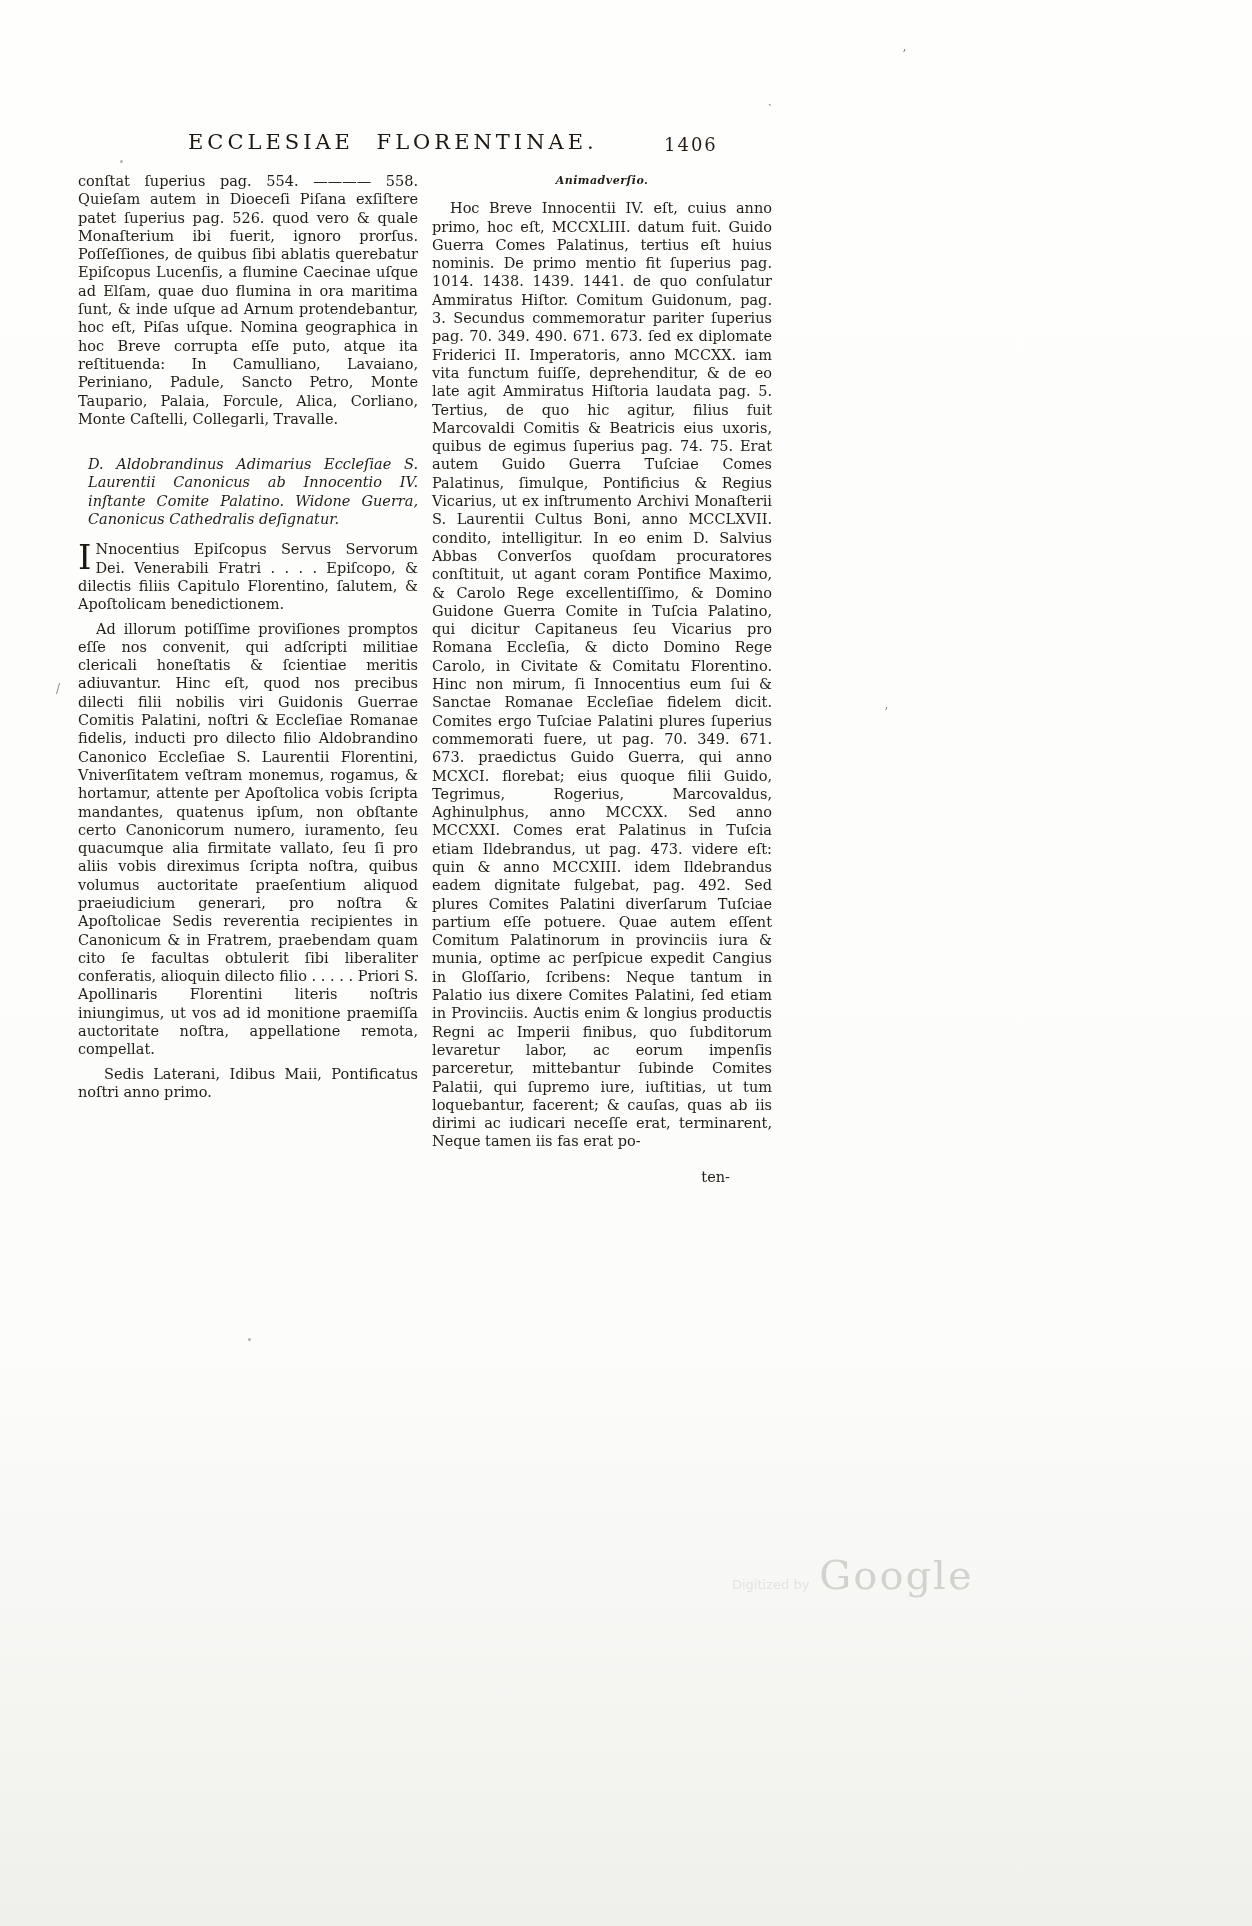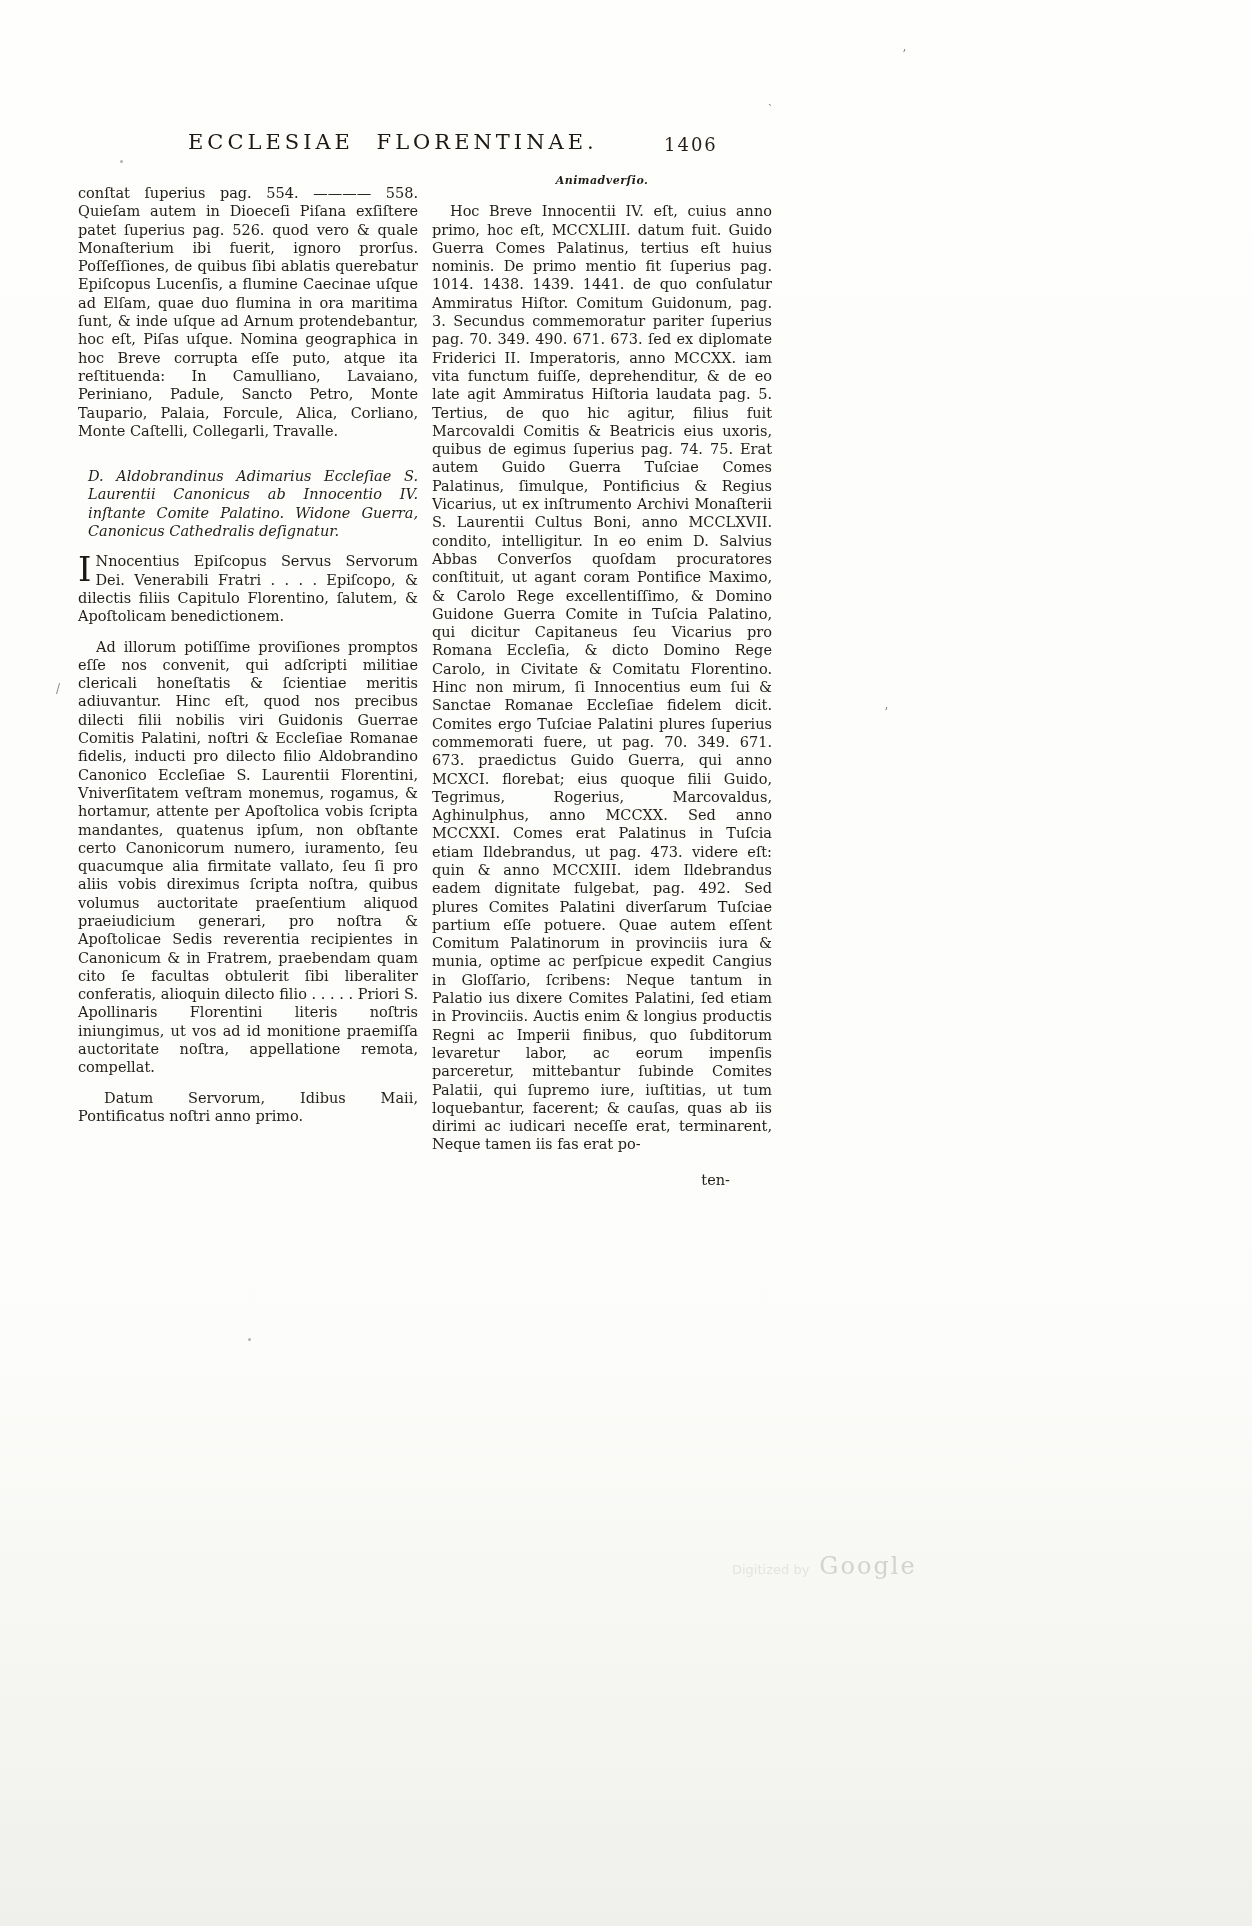--- a/index.html
+++ b/index.html
@@ -17,41 +17,41 @@
   }
   .page-number {
     position:absolute; top:134px; left:664px;
     font-size:18px; letter-spacing:2px; color:#241e16;
   }
   .columns {
     position:absolute; top:172px; left:78px; width:694px;
     display:flex; gap:14px;
   }
   .col { width:340px; font-size:14.5px; line-height:18.3px; text-align:justify; }
-  .col p { margin:12px 0 6px 0; }
+  .col p { margin:0 0 6px 0; }
   p.section-heading {
     font-style:italic; margin:27px 0 12px 10px; text-align:justify;
   }
   .dropcap {
     float:left; font-size:34px; line-height:30px; padding:2px 4px 0 0;
     color:#1d1811;
   }
   .indent { text-indent:18px; }
   .datum { text-indent:26px; }
   .anim-heading {
     text-align:center; font-style:italic; font-weight:bold;
     font-size:11px; margin:0 0 9px 0 !important; letter-spacing:0.5px;
   }
   .catchword { text-align:right; padding-right:42px; margin-top:17px; }
   .watermark {
     position:absolute; top:1552px; left:732px; color:#d7d7d5;
     display:flex; align-items:baseline; gap:10px; white-space:nowrap;
   }
   .watermark .wm-prefix { font-size:13px; font-family:"DejaVu Sans","Liberation Sans",sans-serif; color:#e3e3e1; }
-  .watermark .wm-brand { font-size:24px; letter-spacing:2px; color:#d2d2cf; font-family:"DejaVu Serif",serif; }
+  .watermark .wm-brand { font-size:40px; letter-spacing:2px; color:#d2d2cf; font-family:"DejaVu Serif",serif; }
   .speck { position:absolute; color:#8a857c; font-size:12px; }
   .speck.dot { width:3px; height:3px; border-radius:50%; background:#b7b2a9; }
 </style>
 </head>
 <body>
 
 <div class="scan">
 
   <div class="running-title">ECCLESIAE FLORENTINAE.</div>
 
@@ -64,21 +64,21 @@
 
       <p class="section-heading">D. Aldobrandinus Adimarius Eccleſiae S. Laurentii Canonicus ab Innocentio IV. inſtante Comite Palatino. Widone Guerra, Canonicus Cathedralis deſignatur.</p>
 
       <p class="body-p">
         <span class="dropcap">I</span>
         <span>Nnocentius Epiſcopus Servus Servorum Dei. Venerabili Fratri . . . . Epiſcopo, &amp; dilectis filiis Capitulo Florentino, ſalutem, &amp; Apoſtolicam benedictionem.</span>
       </p>
 
       <p class="body-p indent">Ad illorum potiſſime proviſiones promptos eſſe nos convenit, qui adſcripti militiae clericali honeſtatis &amp; ſcientiae meritis adiuvantur. Hinc eſt, quod nos precibus dilecti filii nobilis viri Guidonis Guerrae Comitis Palatini, noſtri &amp; Eccleſiae Romanae fidelis, inducti pro dilecto filio Aldobrandino Canonico Eccleſiae S. Laurentii Florentini, Vniverſitatem veſtram monemus, rogamus, &amp; hortamur, attente per Apoſtolica vobis ſcripta mandantes, quatenus ipſum, non obſtante certo Canonicorum numero, iuramento, ſeu quacumque alia firmitate vallato, ſeu ſi pro aliis vobis direximus ſcripta noſtra, quibus volumus auctoritate praeſentium aliquod praeiudicium generari, pro noſtra &amp; Apoſtolicae Sedis reverentia recipientes in Canonicum &amp; in Fratrem, praebendam quam cito ſe facultas obtulerit ſibi liberaliter conferatis, alioquin dilecto filio . . . . . Priori S. Apollinaris Florentini literis noſtris iniungimus, ut vos ad id monitione praemiſſa auctoritate noſtra, appellatione remota, compellat.</p>
 
-      <p class="body-p datum">Datum Servorum, Idibus Maii, Pontificatus noſtri anno primo.</p>
+      <p class="body-p datum">Sedis Laterani, Idibus Maii, Pontificatus noſtri anno primo.</p>
     </div>
 
     <div class="col">
       <p class="anim-heading">Animadverſio.</p>
 
       <p class="body-p indent">Hoc Breve Innocentii IV. eſt, cuius anno primo, hoc eſt, MCCXLIII. datum fuit. Guido Guerra Comes Palatinus, tertius eſt huius nominis. De primo mentio fit ſuperius pag. 1014. 1438. 1439. 1441. de quo conſulatur Ammiratus Hiſtor. Comitum Guidonum, pag. 3. Secundus commemoratur pariter ſuperius pag. 70. 349. 490. 671. 673. ſed ex diplomate Friderici II. Imperatoris, anno MCCXX. iam vita functum fuiſſe, deprehenditur, &amp; de eo late agit Ammiratus Hiſtoria laudata pag. 5. Tertius, de quo hic agitur, filius fuit Marcovaldi Comitis &amp; Beatricis eius uxoris, quibus de egimus ſuperius pag. 74. 75. Erat autem Guido Guerra Tuſciae Comes Palatinus, ſimulque, Pontificius &amp; Regius Vicarius, ut ex inſtrumento Archivi Monaſterii S. Laurentii Cultus Boni, anno MCCLXVII. condito, intelligitur. In eo enim D. Salvius Abbas Converſos quoſdam procuratores conſtituit, ut agant coram Pontifice Maximo, &amp; Carolo Rege excellentiſſimo, &amp; Domino Guidone Guerra Comite in Tuſcia Palatino, qui dicitur Capitaneus ſeu Vicarius pro Romana Eccleſia, &amp; dicto Domino Rege Carolo, in Civitate &amp; Comitatu Florentino. Hinc non mirum, ſi Innocentius eum ſui &amp; Sanctae Romanae Eccleſiae fidelem dicit. Comites ergo Tuſciae Palatini plures ſuperius commemorati fuere, ut pag. 70. 349. 671. 673. praedictus Guido Guerra, qui anno MCXCI. florebat; eius quoque filii Guido, Tegrimus, Rogerius, Marcovaldus, Aghinulphus, anno MCCXX. Sed anno MCCXXI. Comes erat Palatinus in Tuſcia etiam Ildebrandus, ut pag. 473. videre eſt: quin &amp; anno MCCXIII. idem Ildebrandus eadem dignitate fulgebat, pag. 492. Sed plures Comites Palatini diverſarum Tuſciae partium eſſe potuere. Quae autem eſſent Comitum Palatinorum in provinciis iura &amp; munia, optime ac perſpicue expedit Cangius in Gloſſario, ſcribens: Neque tantum in Palatio ius dixere Comites Palatini, ſed etiam in Provinciis. Auctis enim &amp; longius productis Regni ac Imperii finibus, quo ſubditorum levaretur labor, ac eorum impenſis parceretur, mittebantur ſubinde Comites Palatii, qui ſupremo iure, iuſtitias, ut tum loquebantur, facerent; &amp; cauſas, quas ab iis dirimi ac iudicari neceſſe erat, terminarent, Neque tamen iis fas erat po-</p>
 
       <div class="catchword">ten-</div>
     </div>
 

